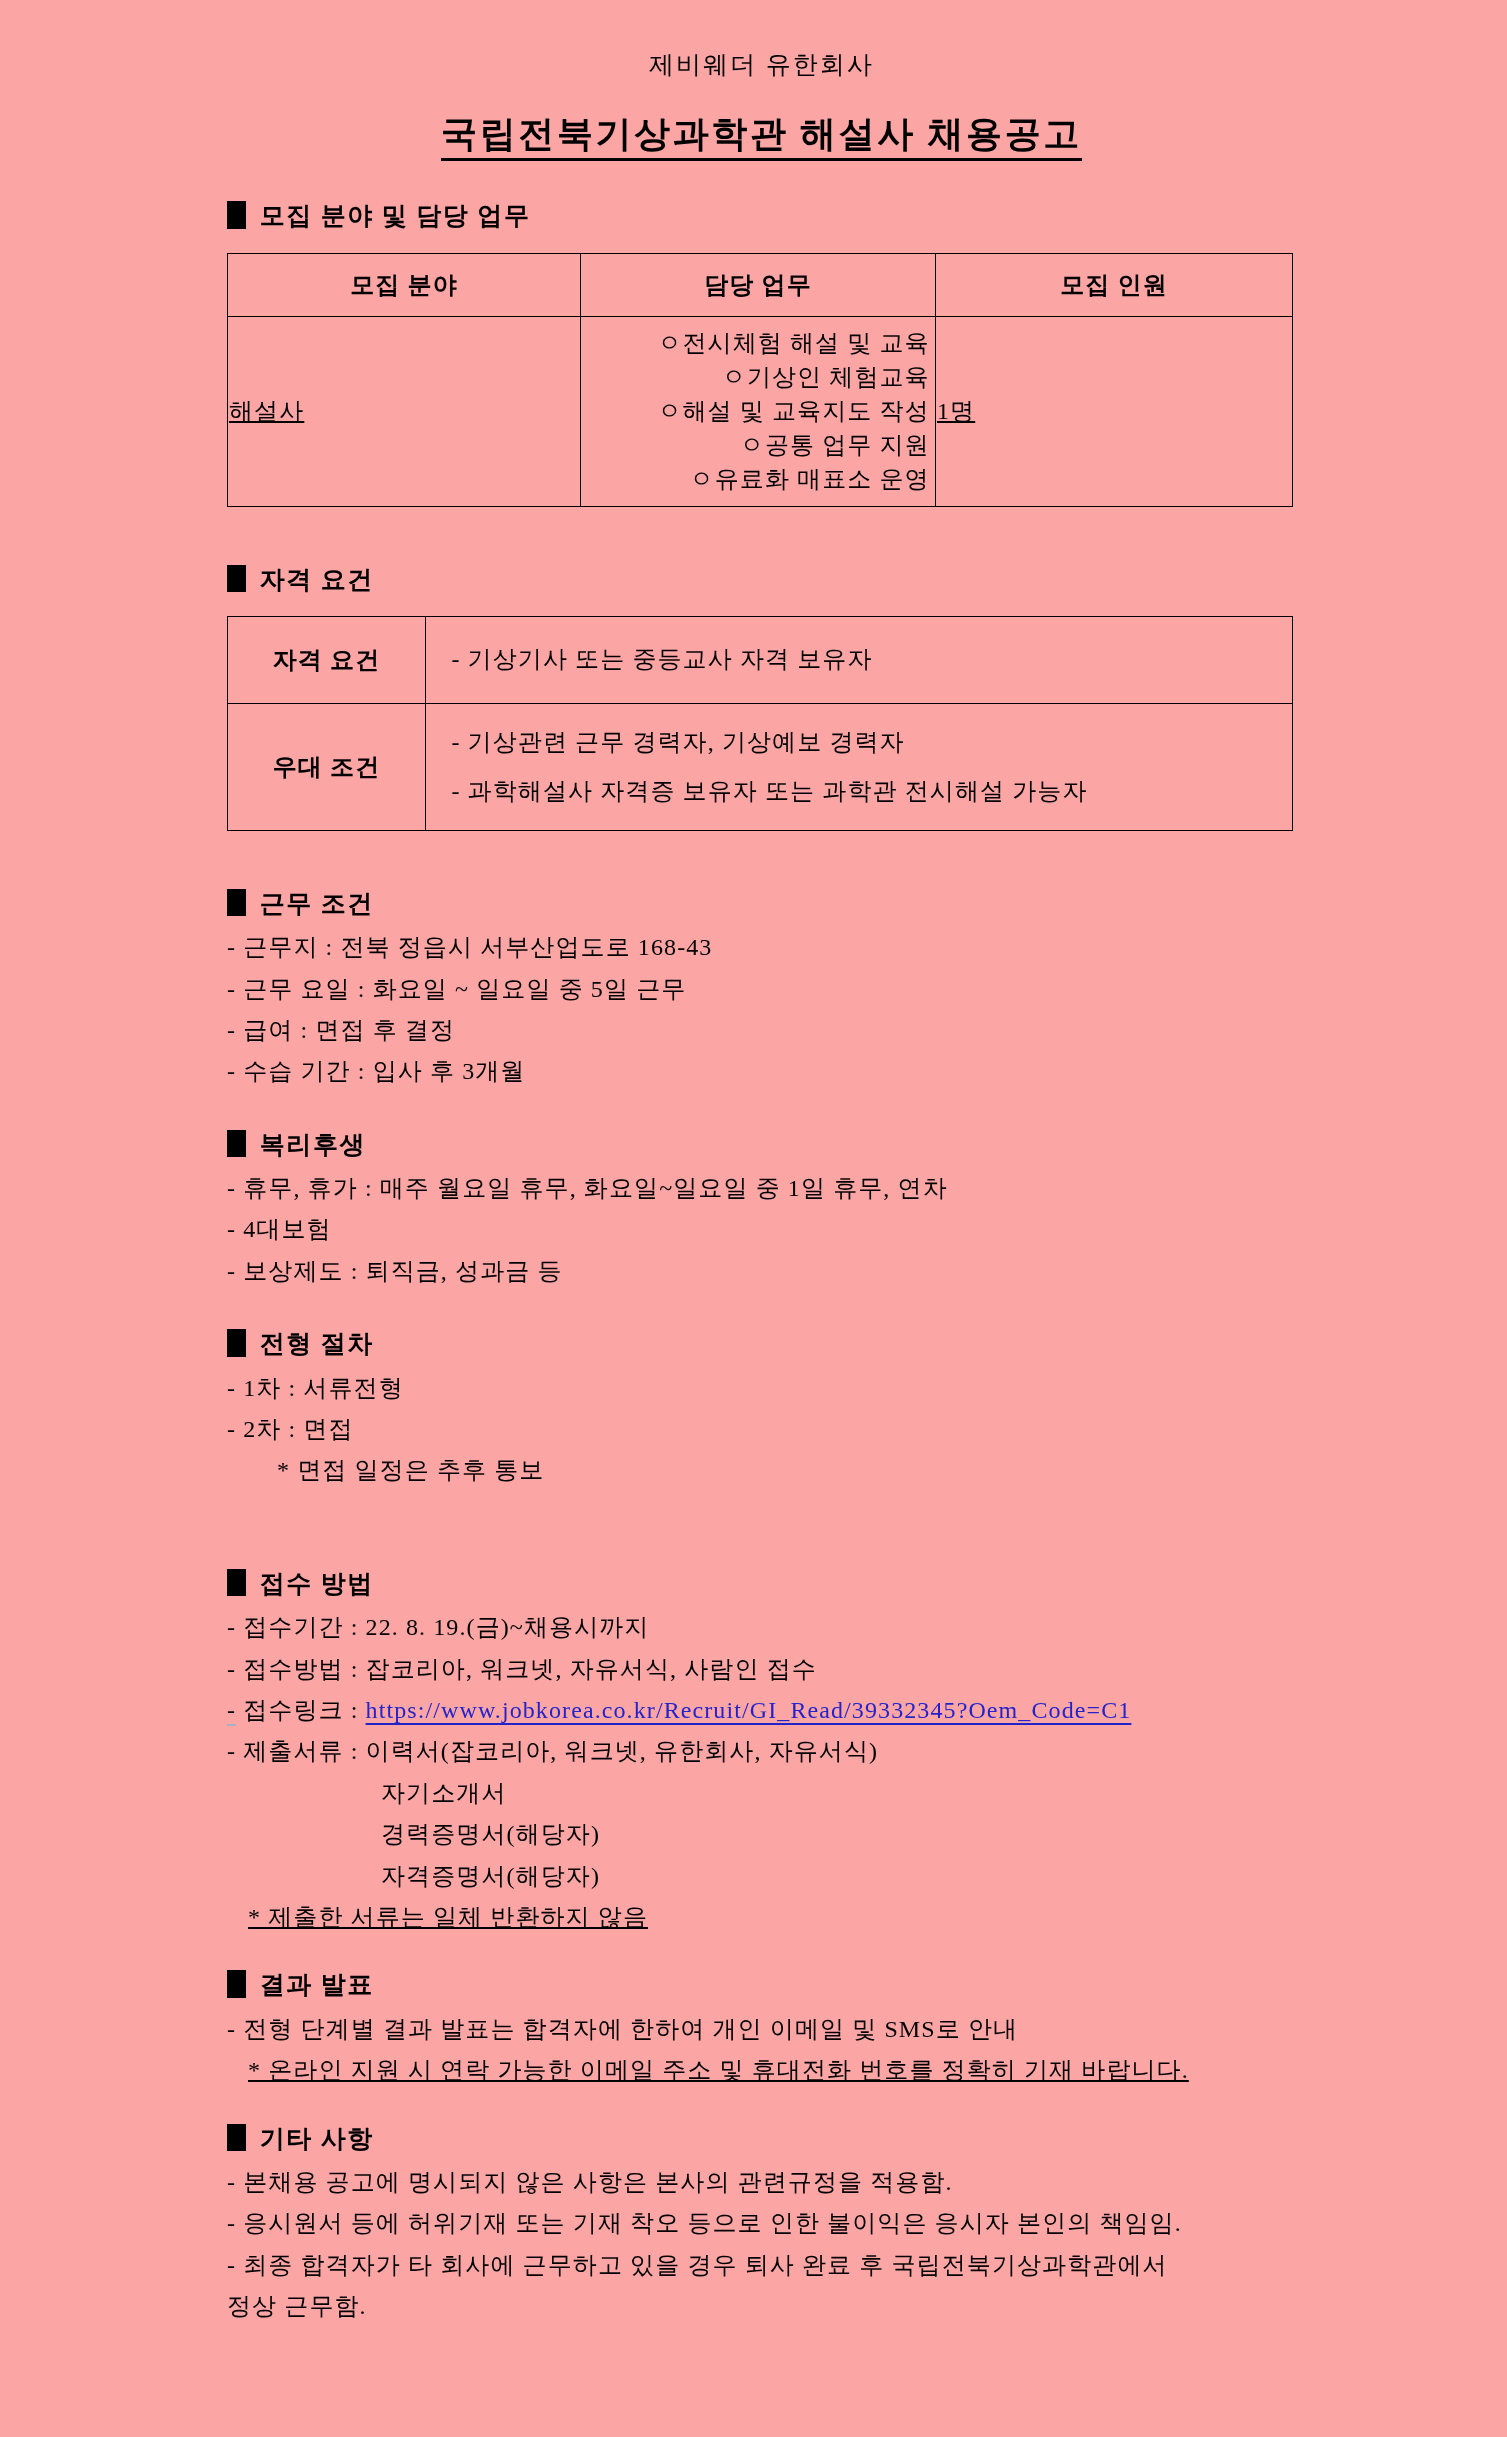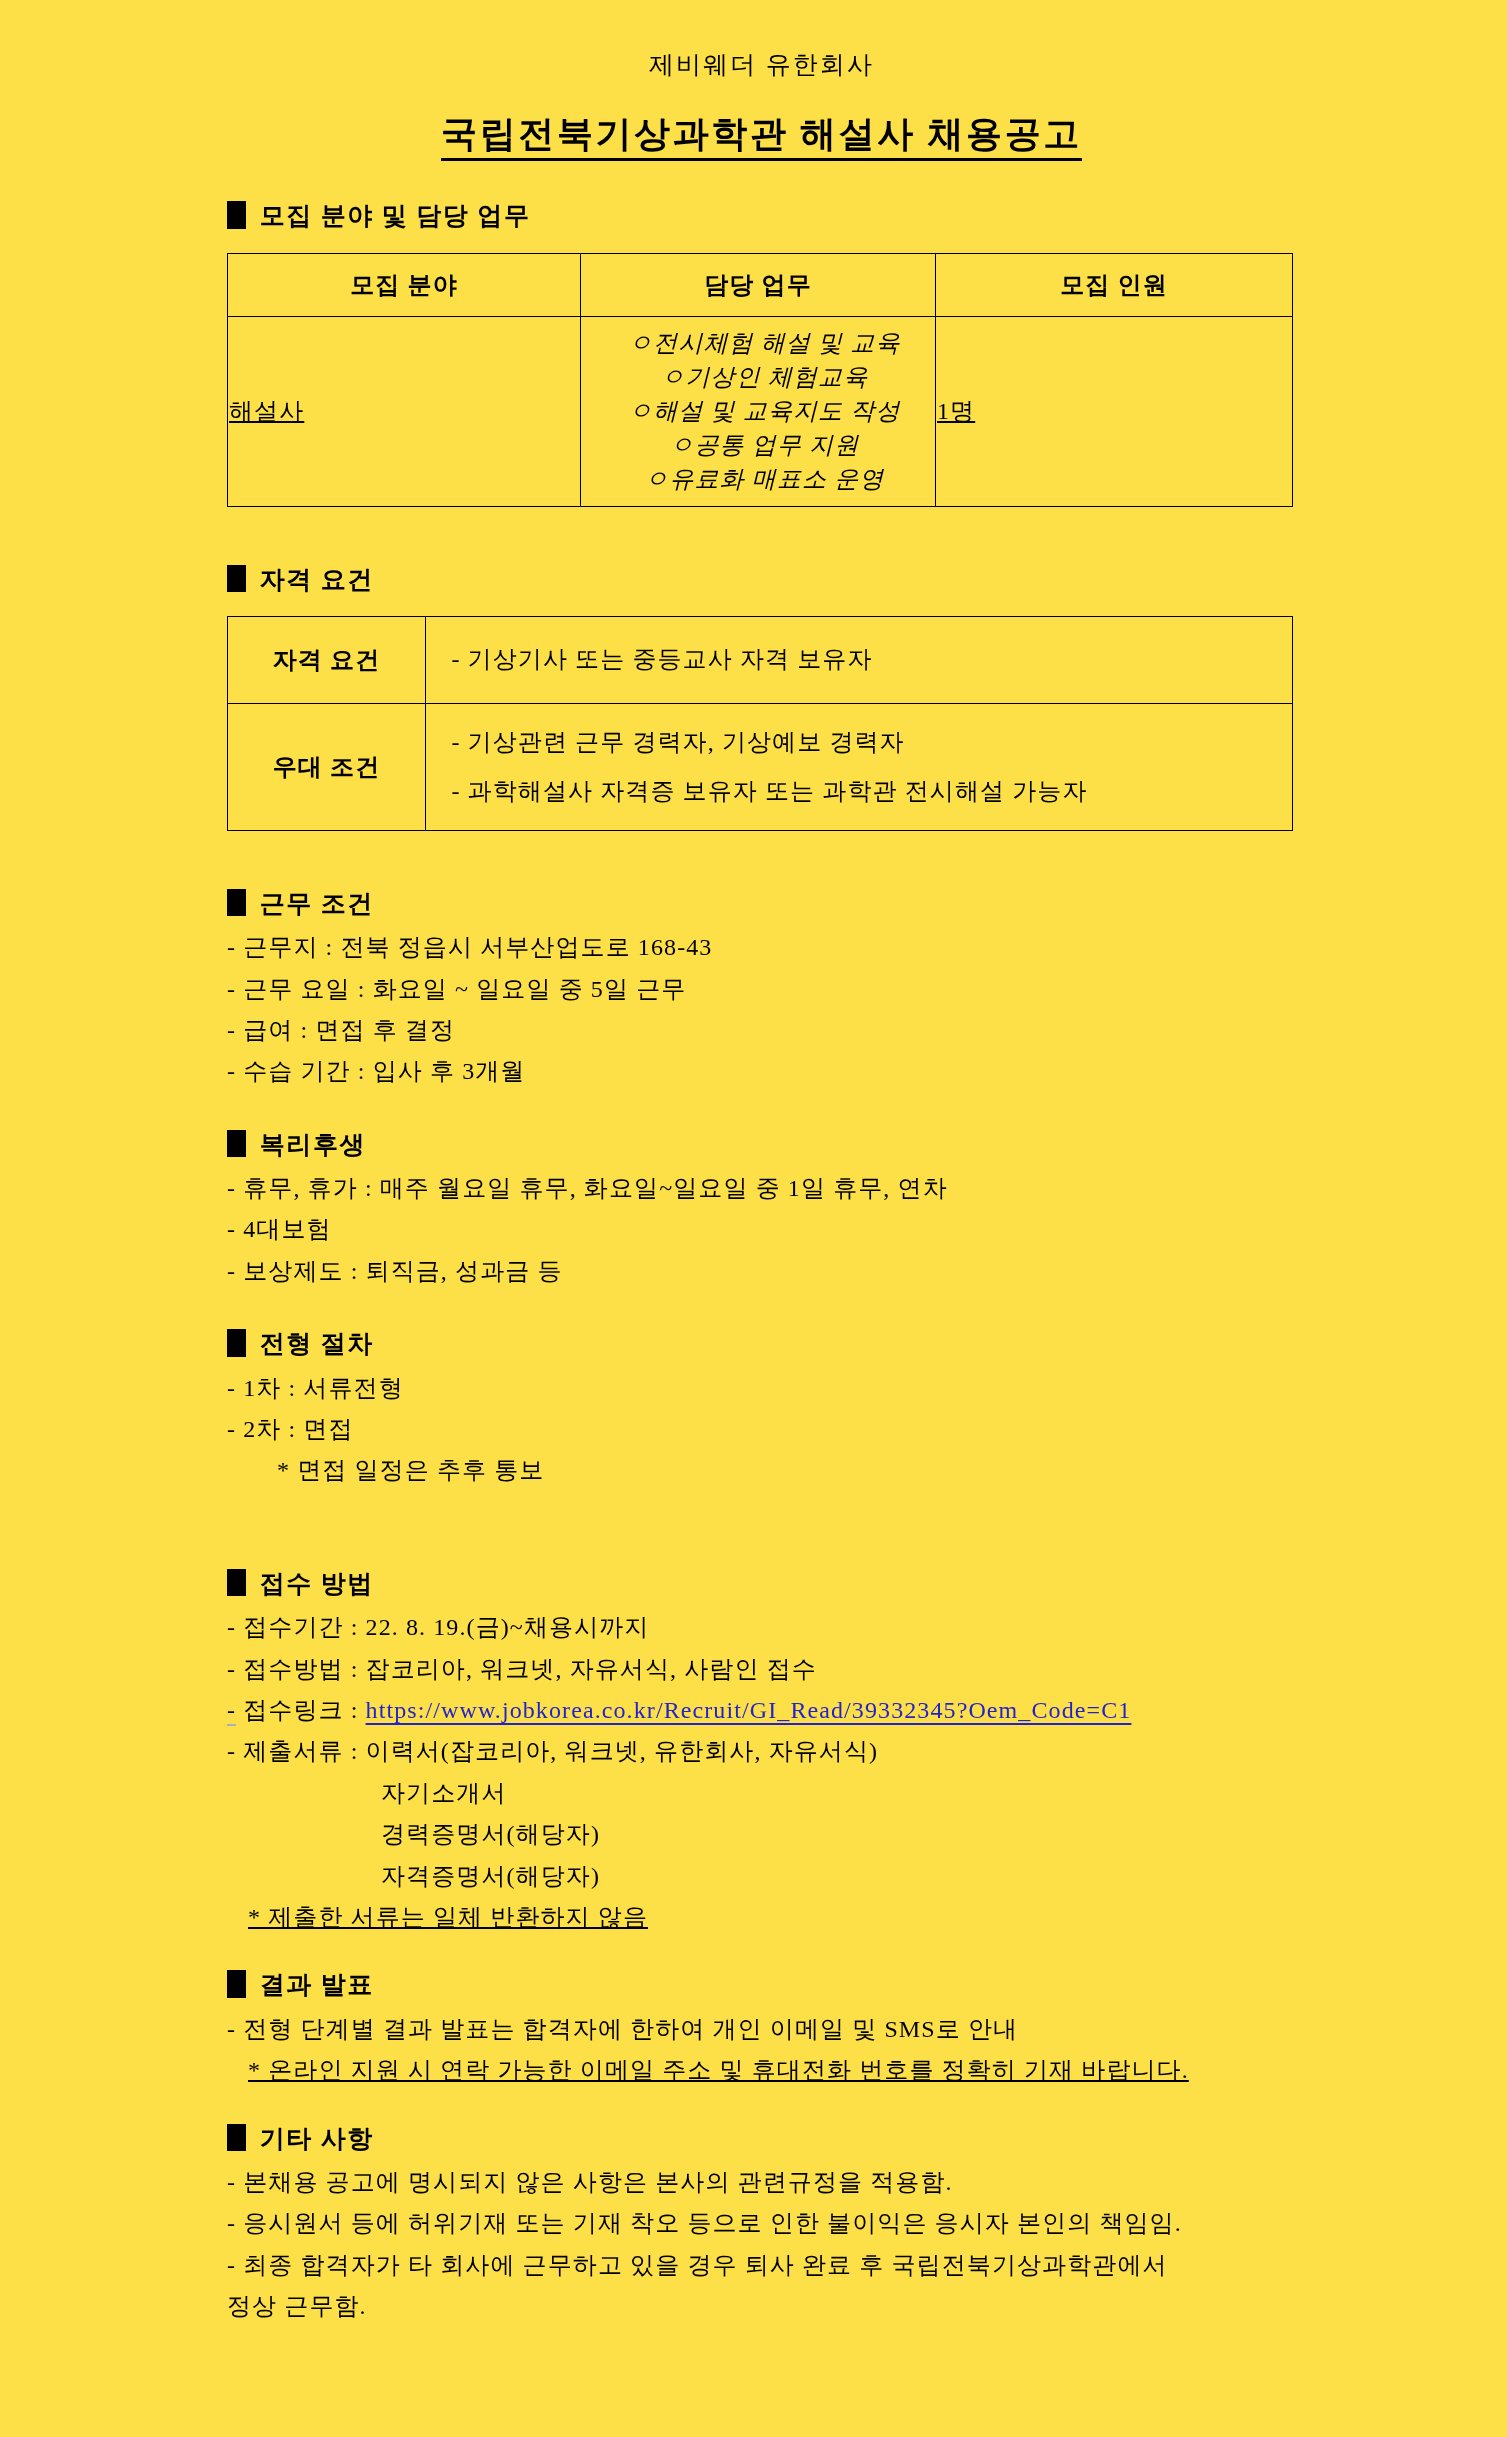--- a/index.html
+++ b/index.html
@@ -1,20 +1,20 @@
 <!DOCTYPE html>
 <html style="--link: #2323cc;font-size:8.5px"><head>
 <meta charset="utf-8">
 <style>
   html,body{margin:0;padding:0;background:#ffffff;}
   .page{
     position:relative;
     width:1508px;
     height:2438px;
-    background:#fde047;
+    background:#fca5a5;
     color:#000000;
     font-family:"Liberation Serif","DejaVu Serif",serif;
     font-size:24px;
     box-sizing:border-box;
     padding:37px 212px 32px 227px;
     overflow:hidden;
   }
   .center{text-align:center;}
   .company{
     font-size:25px;
@@ -72,21 +72,21 @@
     letter-spacing:1.1px;
     vertical-align:middle;
     box-sizing:border-box;
   }
   .t1{width:1066px;}
   .t1 .c1{width:353px;}
   .t1 .c2{width:355px;}
   .t1 .c3{width:357px;}
   .t1 th{height:63px;font-weight:bold;text-align:center;}
   .t1 td{height:190px;}
-  .t1 td.duties{padding:7.4px 5.3px 7.4px 18px;text-align:center;font-style:italic;}
+  .t1 td.duties{padding:7.4px 5.3px 7.4px 18px;text-align:right;}
   .duty{line-height:34px;font-size:24px;}
   .t1 td.cell-center{text-align:left;text-decoration:underline;}
   .t2{width:1066px;}
   .t2 .c1{width:198px;}
   .t2 .c2{width:867px;}
   .t2 .label{font-weight:bold;text-align:center;}
   .t2 .r1{height:87px;}
   .t2 .r2{height:127px;}
   .t2 td.content{padding-left:25.4px;text-align:left;}
   .t2 .cline{line-height:49px;}

